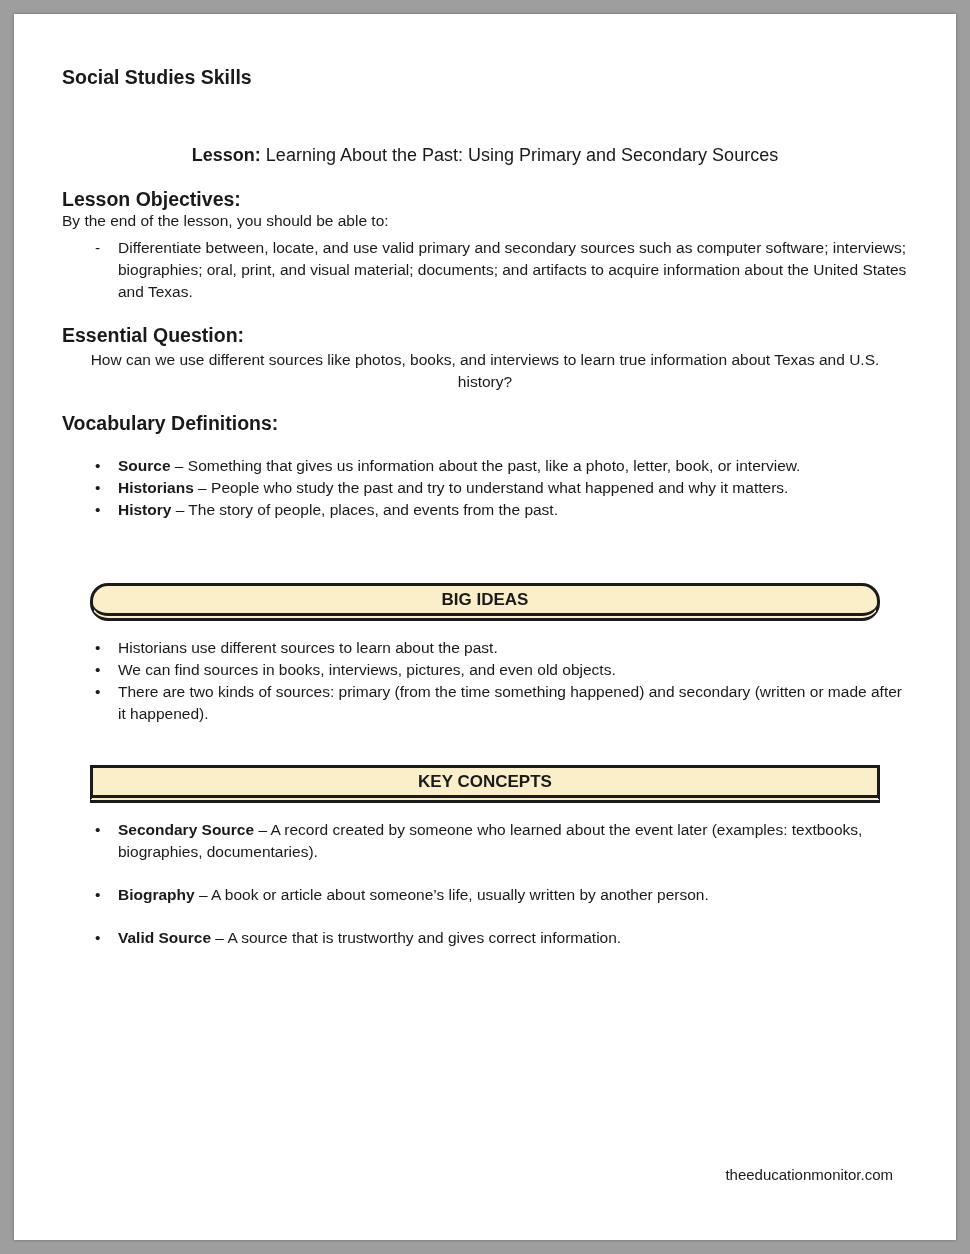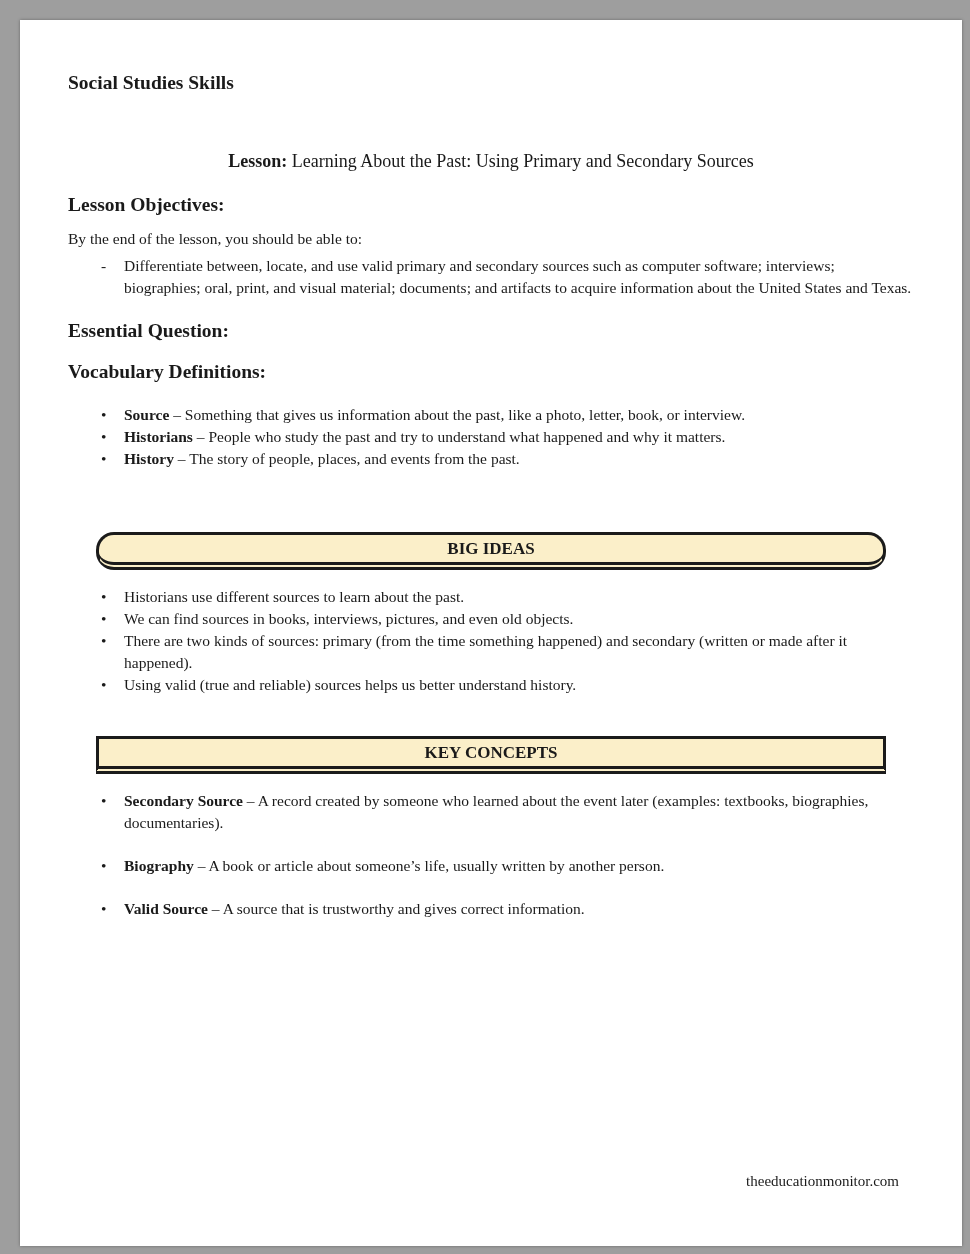--- a/index.html
+++ b/index.html
@@ -12,22 +12,21 @@
   * { margin: 0; padding: 0; box-sizing: border-box; }
   html, body {
     background: var(--frame-bg);
     font-family: "Liberation Sans", "DejaVu Sans", sans-serif;
     color: var(--text-color);
   }
   .frame {
     width: 962px;
     height: 1254px;
     background: var(--frame-bg);
-    padding: 20px;
-    font-family: Liberation Serif, serif;
+    padding: 14px;
   }
   .page {
     position: relative;
     width: 942px;
     height: 1226px;
     background: var(--page-bg);
     box-shadow: 0 0 3px rgba(0,0,0,0.35);
     padding: 52px 48px 0 48px;
     font-size: 15.5px;
     line-height: 22px;
@@ -42,21 +41,21 @@
     text-align: center;
     font-size: 18px;
     line-height: 22px;
   }
   .section-heading {
     font-size: 19.5px;
     line-height: 22px;
     font-weight: bold;
   }
   .objectives-heading { margin-top: 22px; }
-  .intro-line { margin-top: 12px; }
+  .intro-line { margin-top: 0; }
   ul.doc-list { list-style: none; }
   ul.doc-list > li {
     position: relative;
     padding-left: 56px;
   }
   ul.doc-list > li::before {
     content: "\2022";
     position: absolute;
     left: 33px;
     top: 0;
@@ -104,34 +103,34 @@
 
     <p class="lesson-line"><b>Lesson:</b><span> Learning About the Past: Using Primary and Secondary Sources</span></p>
 
     <h2 class="section-heading objectives-heading">Lesson Objectives:</h2>
     <p class="intro-line">By the end of the lesson, you should be able to:</p>
     <ul class="doc-list objectives-list">
       <li class="dash-marker"><span>Differentiate between, locate, and use valid primary and secondary sources such as computer software; interviews; biographies; oral, print, and visual material; documents; and artifacts to acquire information about the United States and Texas.</span></li>
     </ul>
 
     <h2 class="section-heading eq-heading">Essential Question:</h2>
+    <p class="eq-text">How can we use different sources like photos, books, and interviews to learn true information about Texas and U.S. history?</p>
 
     <h2 class="section-heading vocab-heading">Vocabulary Definitions:</h2>
     <ul class="doc-list vocab-list">
       <li><b>Source</b><span> – Something that gives us information about the past, like a photo, letter, book, or interview.</span></li>
       <li><b>Historians</b><span> – People who study the past and try to understand what happened and why it matters.</span></li>
       <li><b>History</b><span> – The story of people, places, and events from the past.</span></li>
     </ul>
 
     <div class="banner big-ideas-banner"><span>BIG IDEAS</span></div>
     <ul class="doc-list big-ideas-list">
       <li><span>Historians use different sources to learn about the past.</span></li>
       <li><span>We can find sources in books, interviews, pictures, and even old objects.</span></li>
       <li><span>There are two kinds of sources: primary (from the time something happened) and secondary (written or made after it happened).</span></li>
-      <li><span>Using valid (true and reliable) sources helps us better understand history.</span></li>
     </ul>
 
     <div class="banner key-concepts-banner"><span>KEY CONCEPTS</span></div>
     <ul class="doc-list key-concepts-list">
       <li><b>Secondary Source</b><span> – A record created by someone who learned about the event later (examples: textbooks, biographies, documentaries).</span></li>
       <li><b>Biography</b><span> – A book or article about someone’s life, usually written by another person.</span></li>
       <li><b>Valid Source</b><span> – A source that is trustworthy and gives correct information.</span></li>
     </ul>
 
     <div class="footer">theeducationmonitor.com</div>

